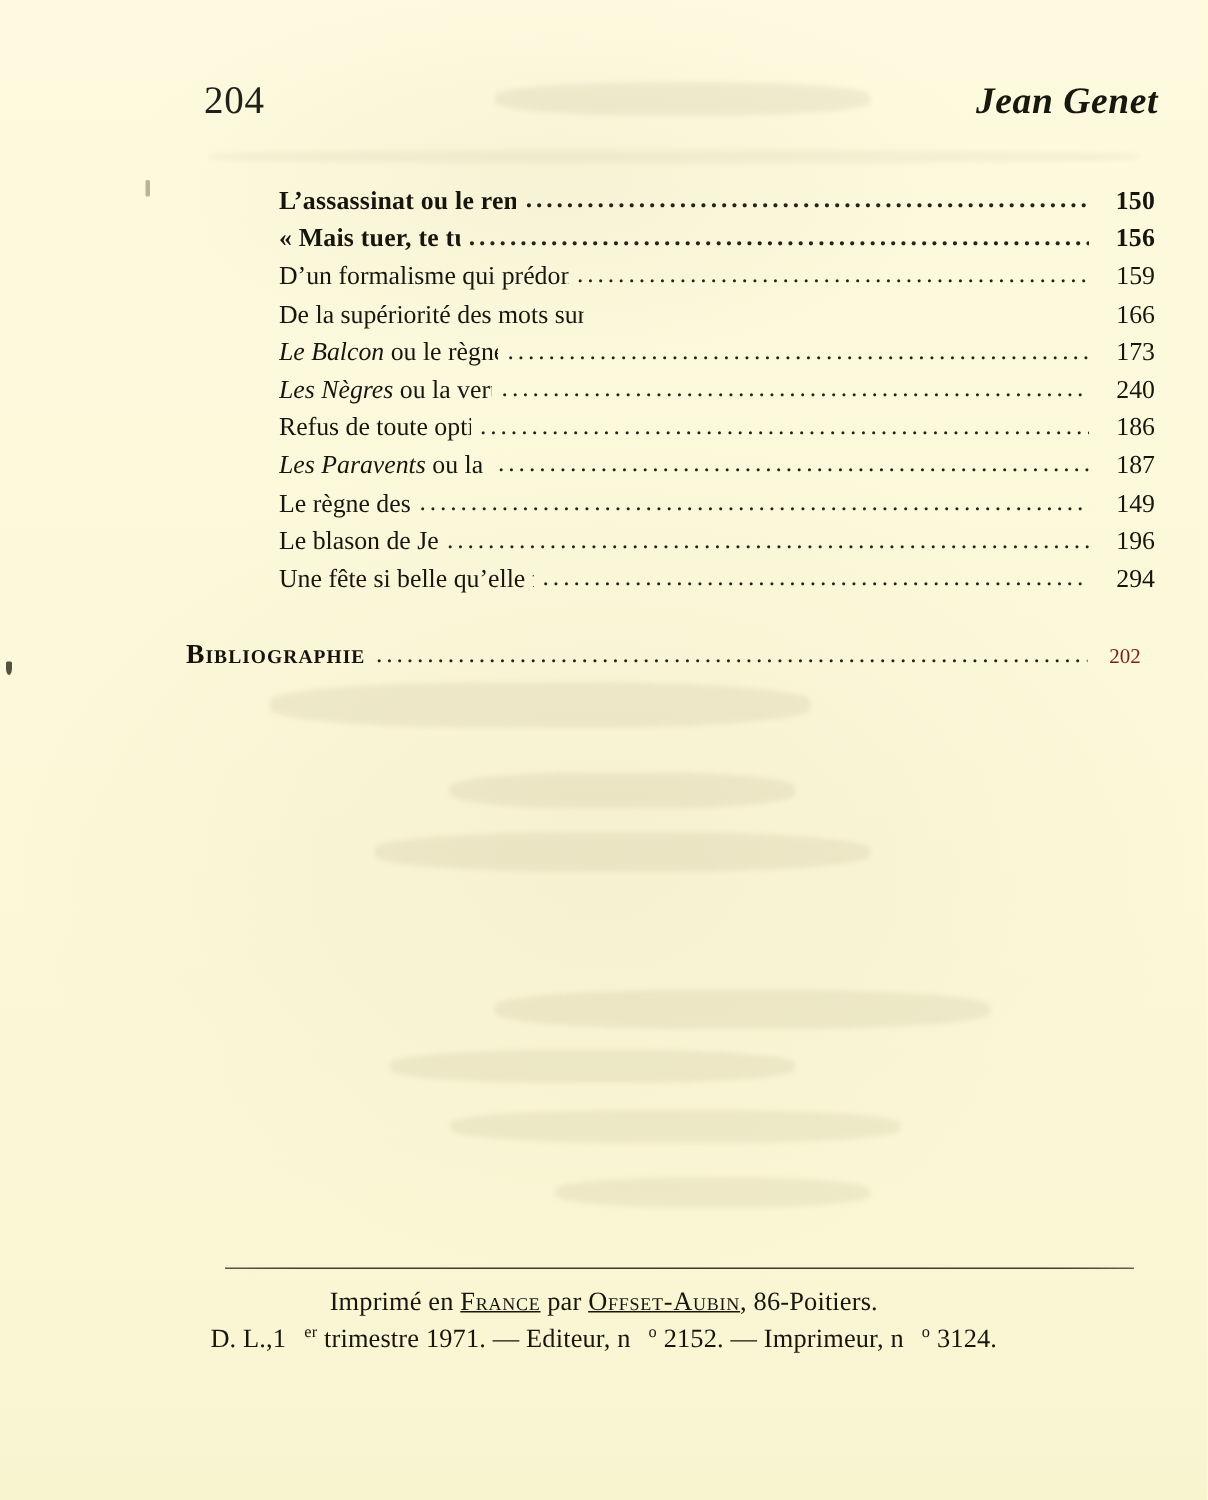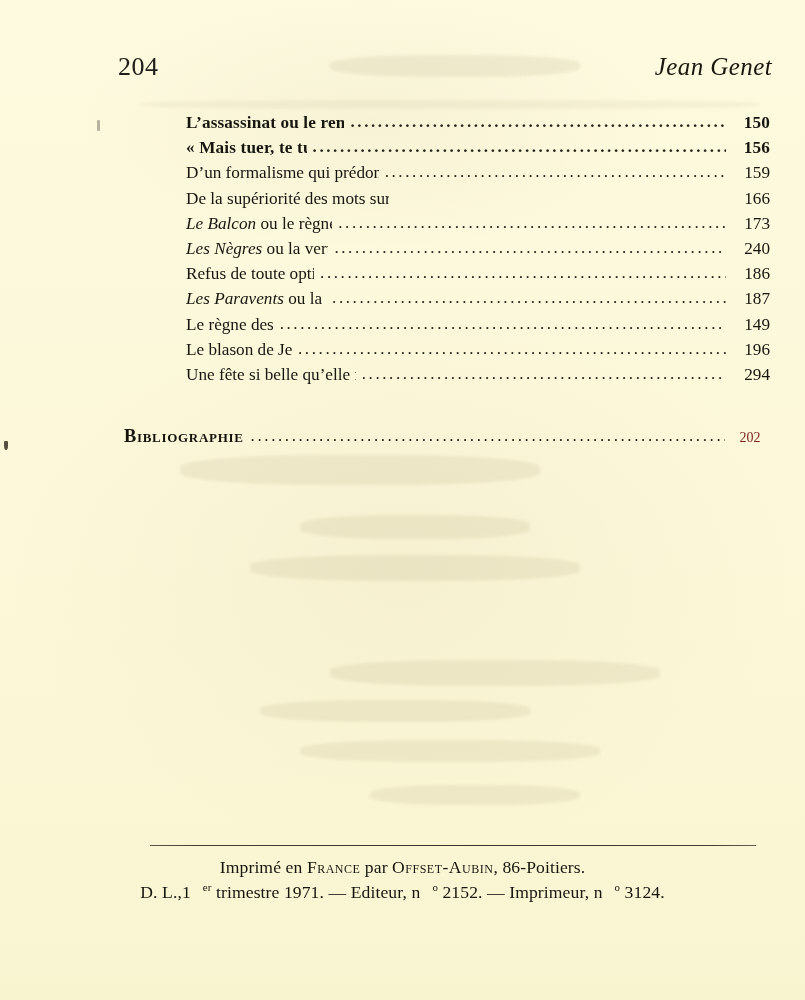--- a/index.html
+++ b/index.html
@@ -44,36 +44,36 @@
   
   .page {
     position: absolute;
     inset: 0;
     padding: 0;
   }
 
   
   .runhead {
     position: absolute;
-    left: 118px;
+    left: 136px;
     right: 32px;
     top: 52px;
     height: 34px;
     display: flex;
     align-items: baseline;
     justify-content: space-between;
   }
   .folio {
     font-size: 26px;
     letter-spacing: .5px;
     color: #20201a;
   }
   .runhead-title {
     font-style: italic;
-    font-weight: normal;
+    font-weight: bold;
     font-size: 25px;
     letter-spacing: .4px;
     color: #18180f;
     padding-right: 1px;
   }
 
   
   .toc {
     position: absolute;
     left: 186px;
@@ -106,20 +106,21 @@
     font-size: 17px;
     color: #232318;
     transform: translateY(-1px);
   }
   .toc-row.nodots .leaders { visibility: hidden; }
   .toc-row .pageno {
     flex: 0 0 40px;
     text-align: right;
     font-size: 17.2px;
     color: #16160f;
+    margin-top: 11px;
   }
 
   
   .biblio {
     position: absolute;
     left: 124px;
     top: 390px;
     width: 646px;
     display: flex;
     align-items: baseline;
@@ -170,20 +171,21 @@
   .colo-line {
     font-size: 17.6px;
     line-height: 25px;
     color: #16160f;
     letter-spacing: .1px;
     white-space: nowrap;
   }
   .colo-line .sc {
     font-variant: small-caps;
     letter-spacing: .5px;
+    text-decoration: underline;
   }
   .colo-line sup {
     font-size: .62em;
     vertical-align: super;
     line-height: 0;
     margin-left: 12px;
   }
 </style>
 </head>
 <body>

